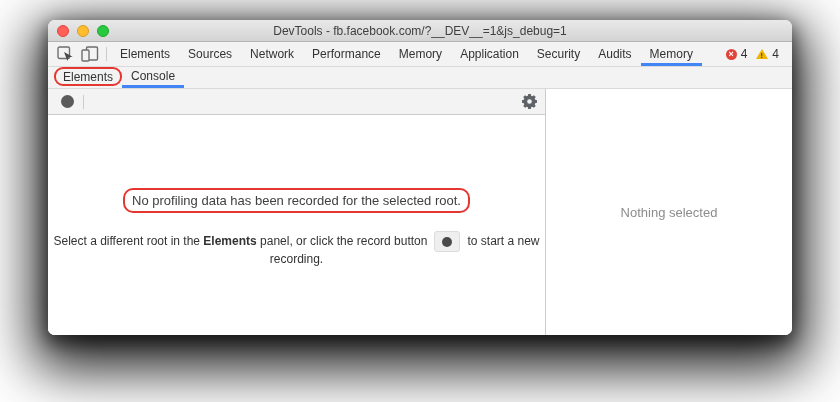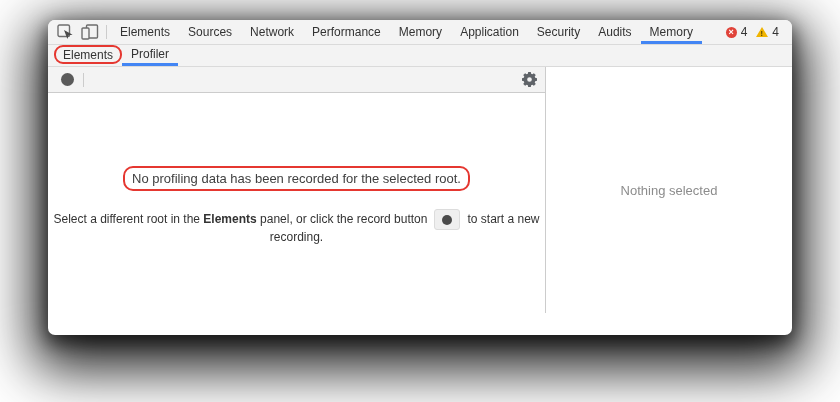--- a/index.html
+++ b/index.html
@@ -98,20 +98,28 @@
     flex:1; background:#fff; border-left:1px solid #cccccc;
     display:flex; align-items:center; justify-content:center;
   }
   .placeholder { font-size:13px; color:#8c8c8c; }
 </style>
 </head>
 <body>
 
 <div class="window">
 
+  <div class="titlebar">
+    <div class="traffic">
+      <span class="light red"></span>
+      <span class="light yellow"></span>
+      <span class="light green"></span>
+    </div>
+    <div class="win-title">DevTools - fb.facebook.com/?__DEV__=1&amp;js_debug=1</div>
+  </div>
 
   <div class="main-tabs">
     <span class="icon-btn">
       <svg width="18" height="16" viewBox="0 0 18 16">
         <rect x="1" y="1" width="11.5" height="11.5" rx="1.5" fill="none" stroke="#6e6e6e" stroke-width="1.4"></rect>
         <path d="M7 6 L10.4 15 L11.7 11.3 L15.6 10.7 Z" fill="#4a4a4a"></path>
       </svg>
     </span>
     <span class="icon-btn">
       <svg width="18" height="16" viewBox="0 0 18 16">
@@ -143,21 +151,21 @@
         <span class="badge-count">4</span>
       </span>
 
     </span>
   </div>
 
   <div class="sub-tabs">
     <span class="red-annotation">
       <span class="sub-tab">Elements</span>
     </span>
-    <span class="sub-tab active">Profiler</span>
+    <span class="sub-tab active">Console</span>
   </div>
 
   <div class="content">
 
     <div class="left-panel">
       <div class="profiler-toolbar">
         <span class="record-dot"></span>
         <span class="vsep"></span>
         <span class="tb-spacer"></span>
         <span class="gear">

